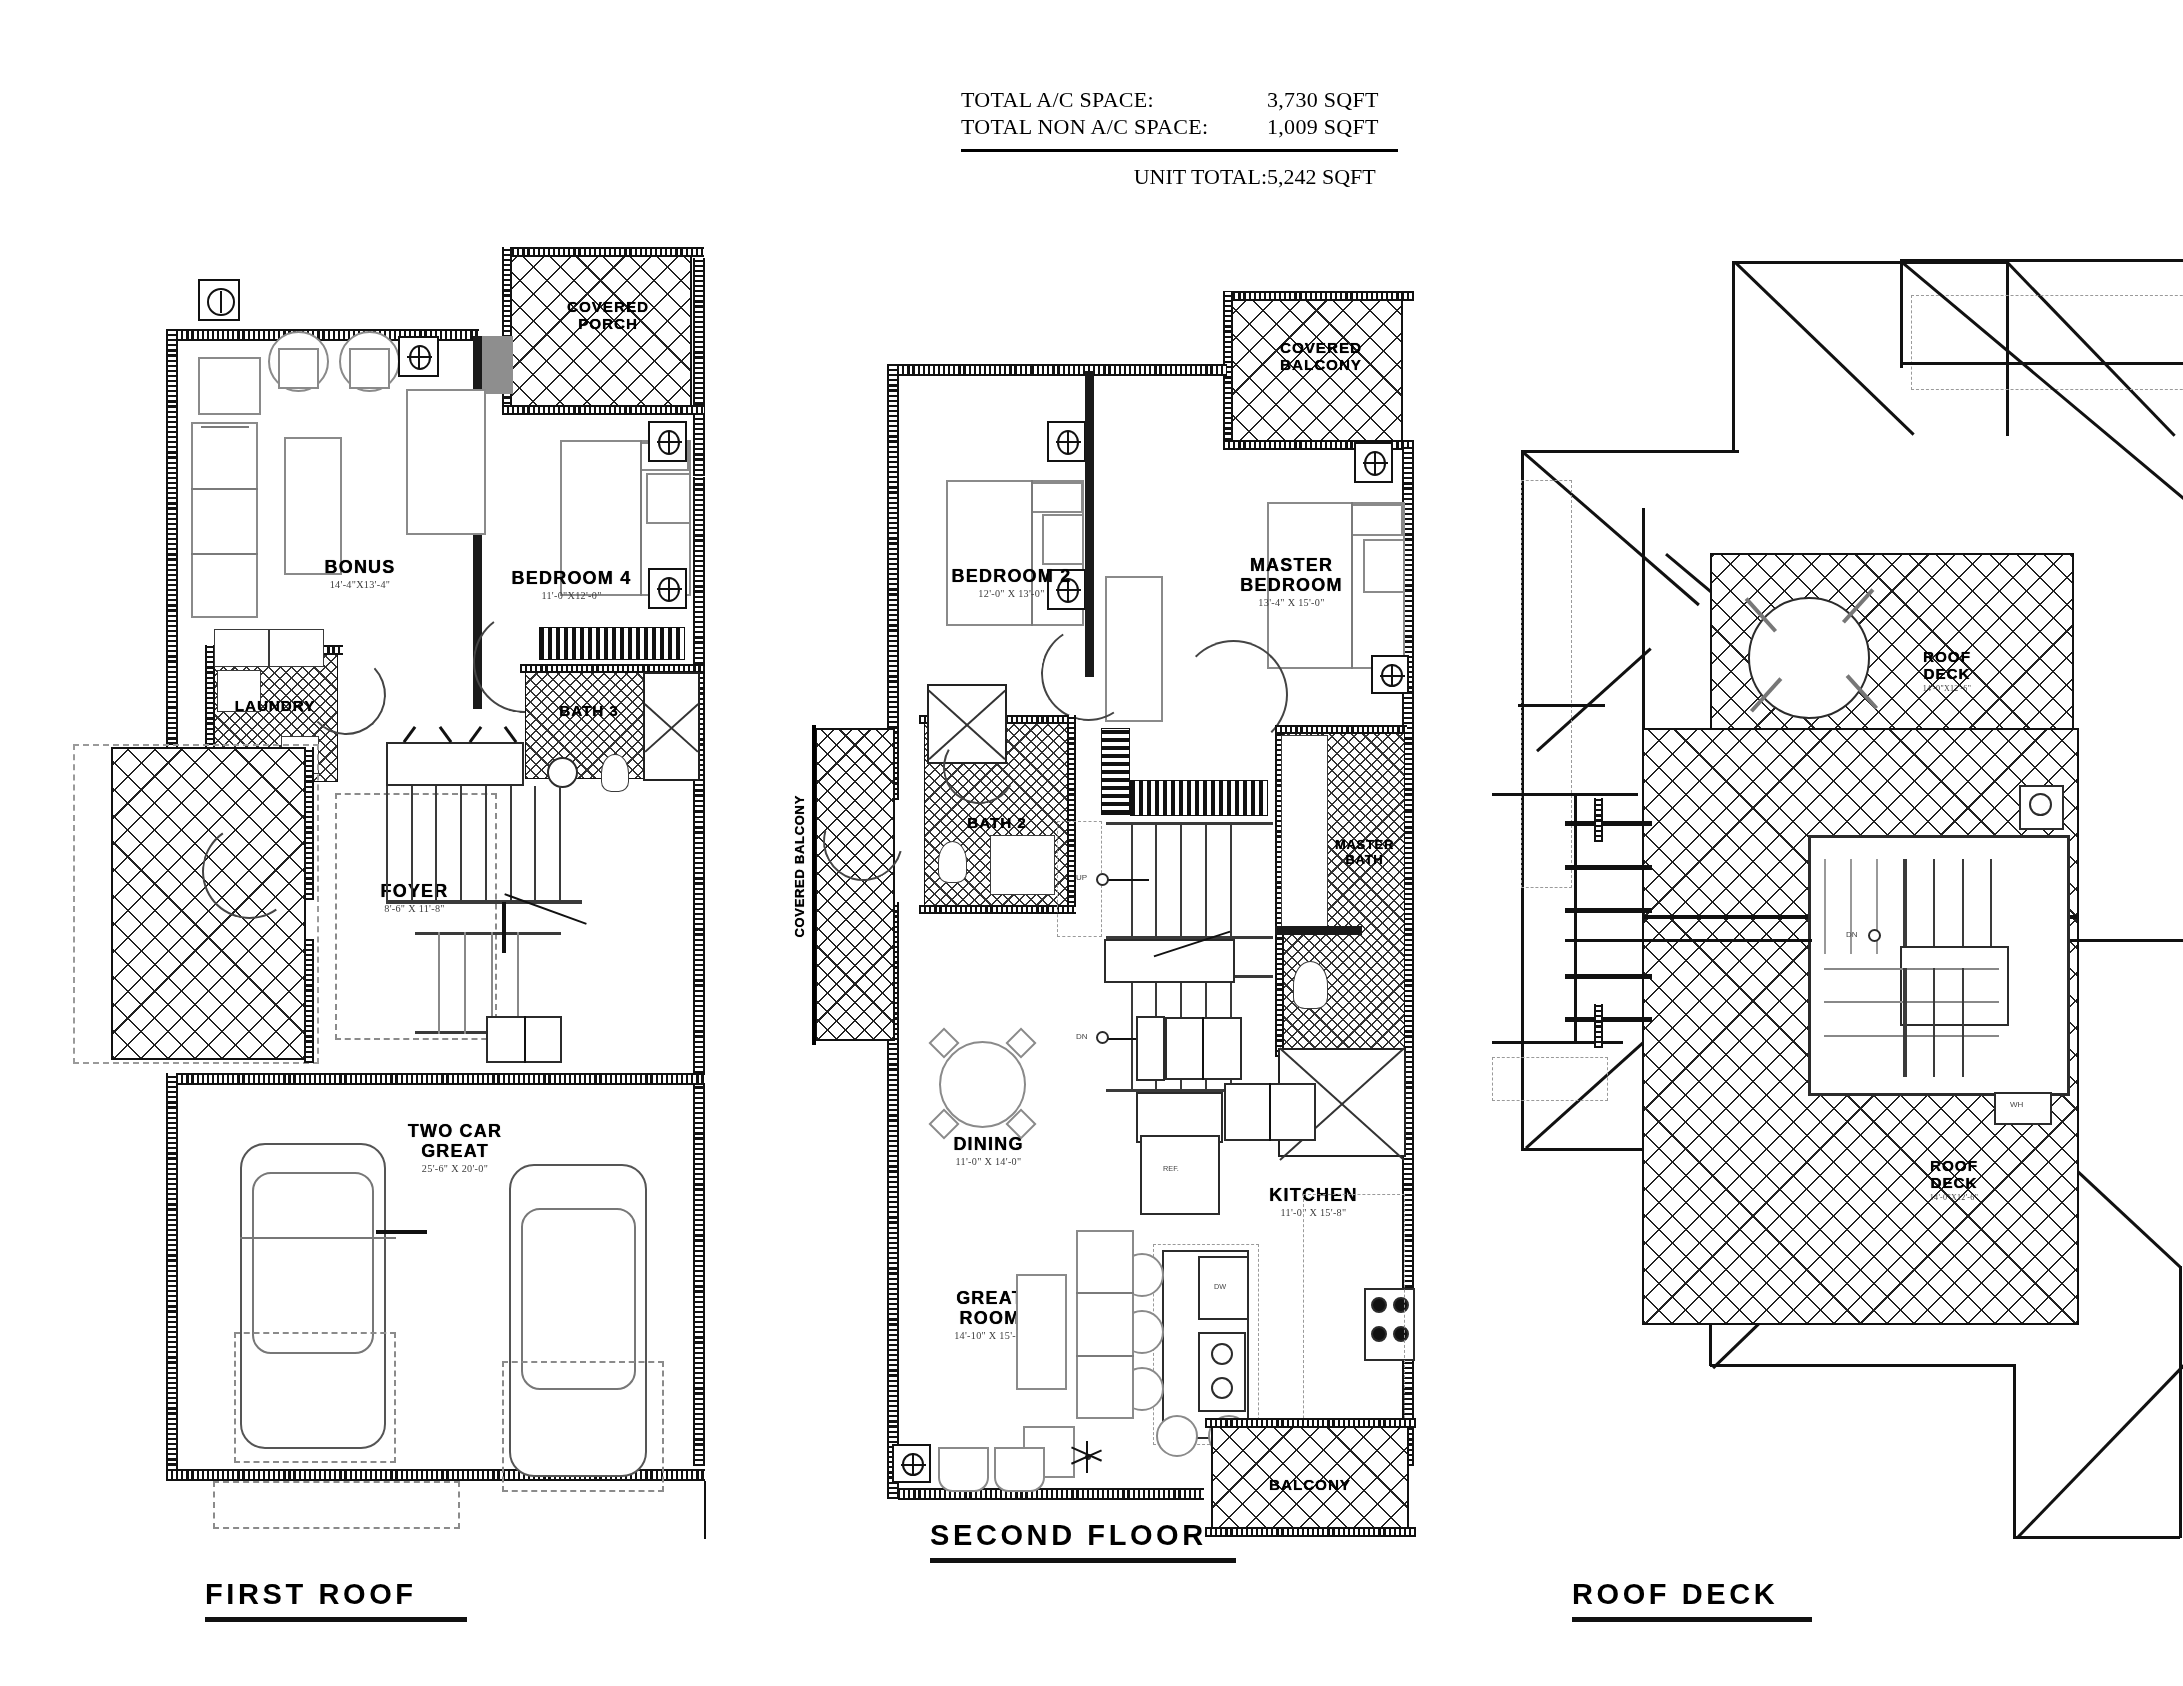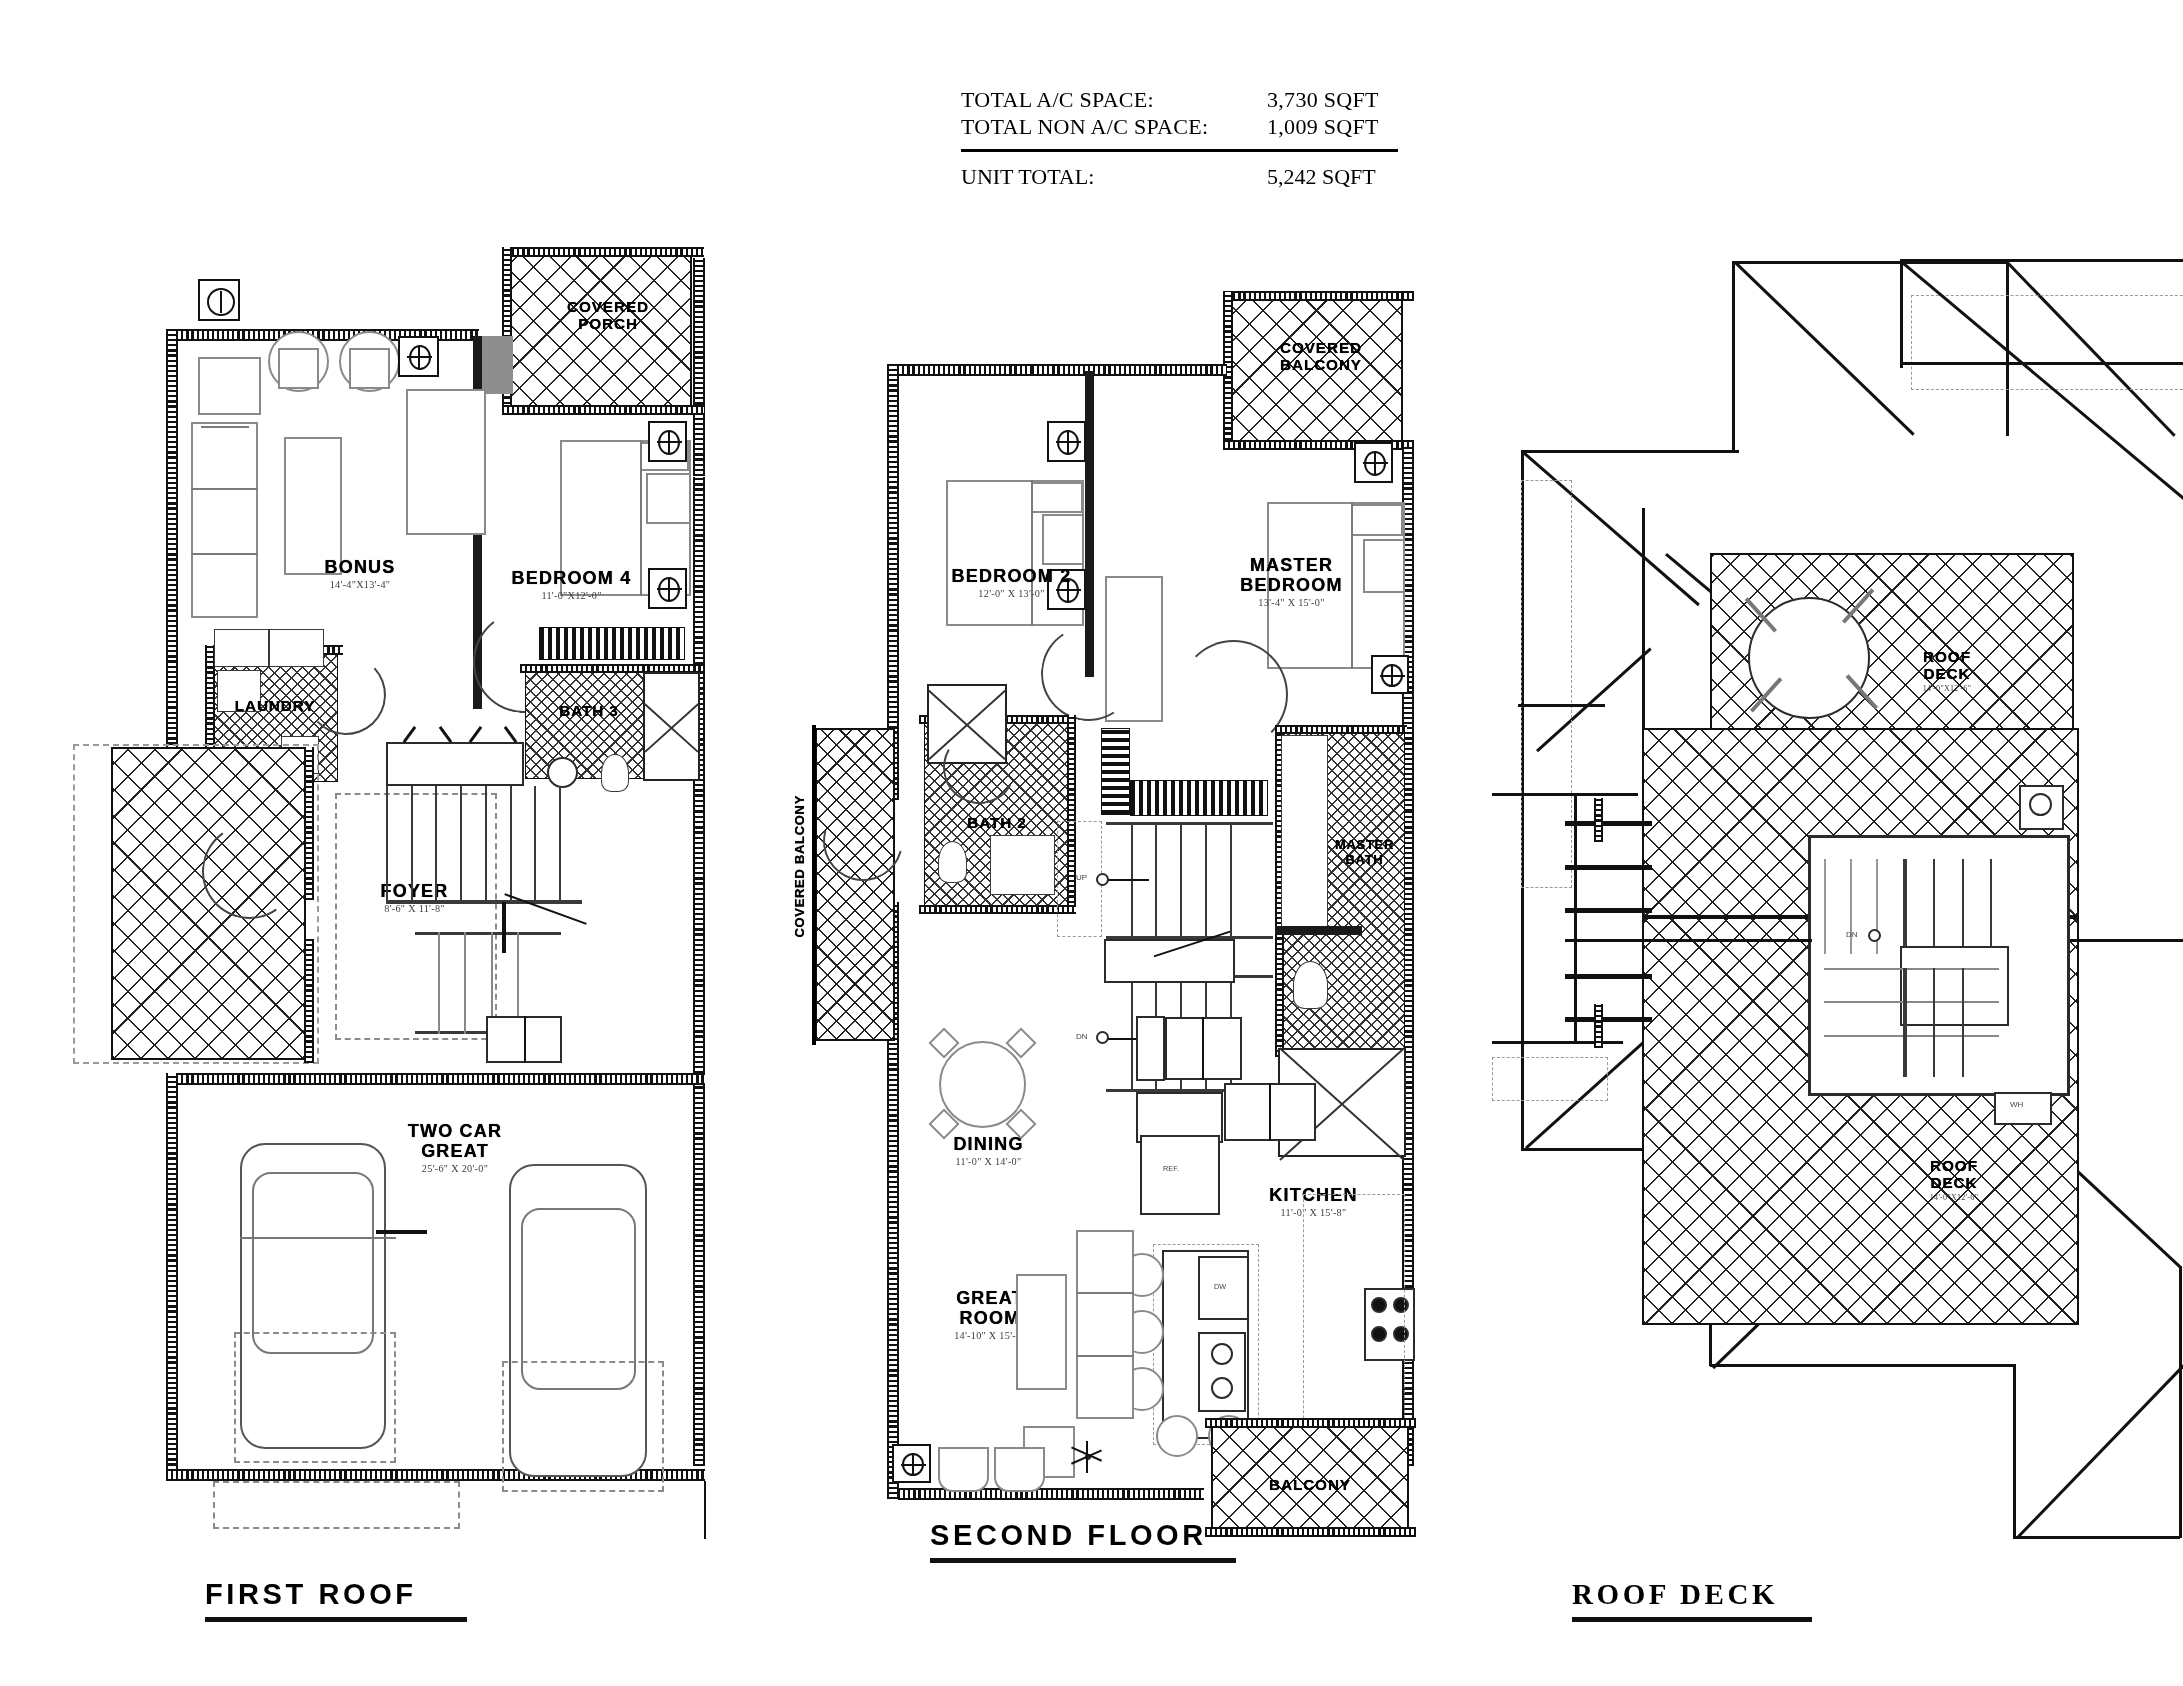--- a/index.html
+++ b/index.html
@@ -8,21 +8,21 @@
        font-family:"Liberation Sans","DejaVu Sans",sans-serif;color:#000;}
 
   
   #legend{position:absolute;left:961px;top:87px;width:466px;
           font-family:"Liberation Serif","DejaVu Serif",serif;}
   #legend .lrow{display:flex;font-size:22px;line-height:1.22;letter-spacing:0.3px;}
   #legend .lrow .lbl{width:306px;}
   #legend .lrow .val{width:153px;text-align:left;}
   #legend .rule{height:3.6px;background:#000;margin:8px 0 11.6px 0;width:437px;}
   #legend .trow{display:flex;font-size:22px;}
-  #legend .trow .lbl{width:306px;}
+  #legend .trow .lbl{width:306px;text-align:right;}
   #legend .trow .val{width:153px;}
 
   
   .plan{position:absolute;}
   .ftitle{position:absolute;font-weight:bold;font-size:29px;letter-spacing:3.6px;
           white-space:nowrap;font-family:"Liberation Sans","DejaVu Sans",sans-serif;}
   .ftitle .bar{display:block;height:5.1px;background:#111;margin-top:5.8px;}
   .wall-h{position:absolute;background:
       repeating-linear-gradient(90deg,#111 0 2.2px,#fff 2.2px 5.1px);
       border-top:2.2px solid #111;border-bottom:2.2px solid #111;box-sizing:border-box;}
@@ -586,18 +586,18 @@
   <div class="tinytxt" style="left:518px;top:1100px;">WH</div>
 
   <div class="ln" style="left:73px;top:821px;width:87px;height:5.1px;"></div>
   <div class="ln" style="left:73px;top:865px;width:87px;height:5.1px;"></div>
   <div class="ln" style="left:73px;top:908px;width:87px;height:5.1px;"></div>
   <div class="ln" style="left:73px;top:974px;width:87px;height:5.1px;"></div>
   <div class="ln" style="left:73px;top:1017px;width:87px;height:5.1px;"></div>
   <div class="wall-v" style="left:102px;top:798px;width:8.7px;height:44px;"></div>
   <div class="wall-v" style="left:102px;top:1004px;width:8.7px;height:44px;"></div>
 
-  <div class="ftitle" style="left:80px;top:1578px;width:240px;font-family:Liberation Serif, serif;">
+  <div class="ftitle" style="left:80px;top:1578px;width:240px;">
     <span>ROOF DECK</span>
     <span class="bar"></span>
   </div>
 </div>
 
 
 </body></html>

